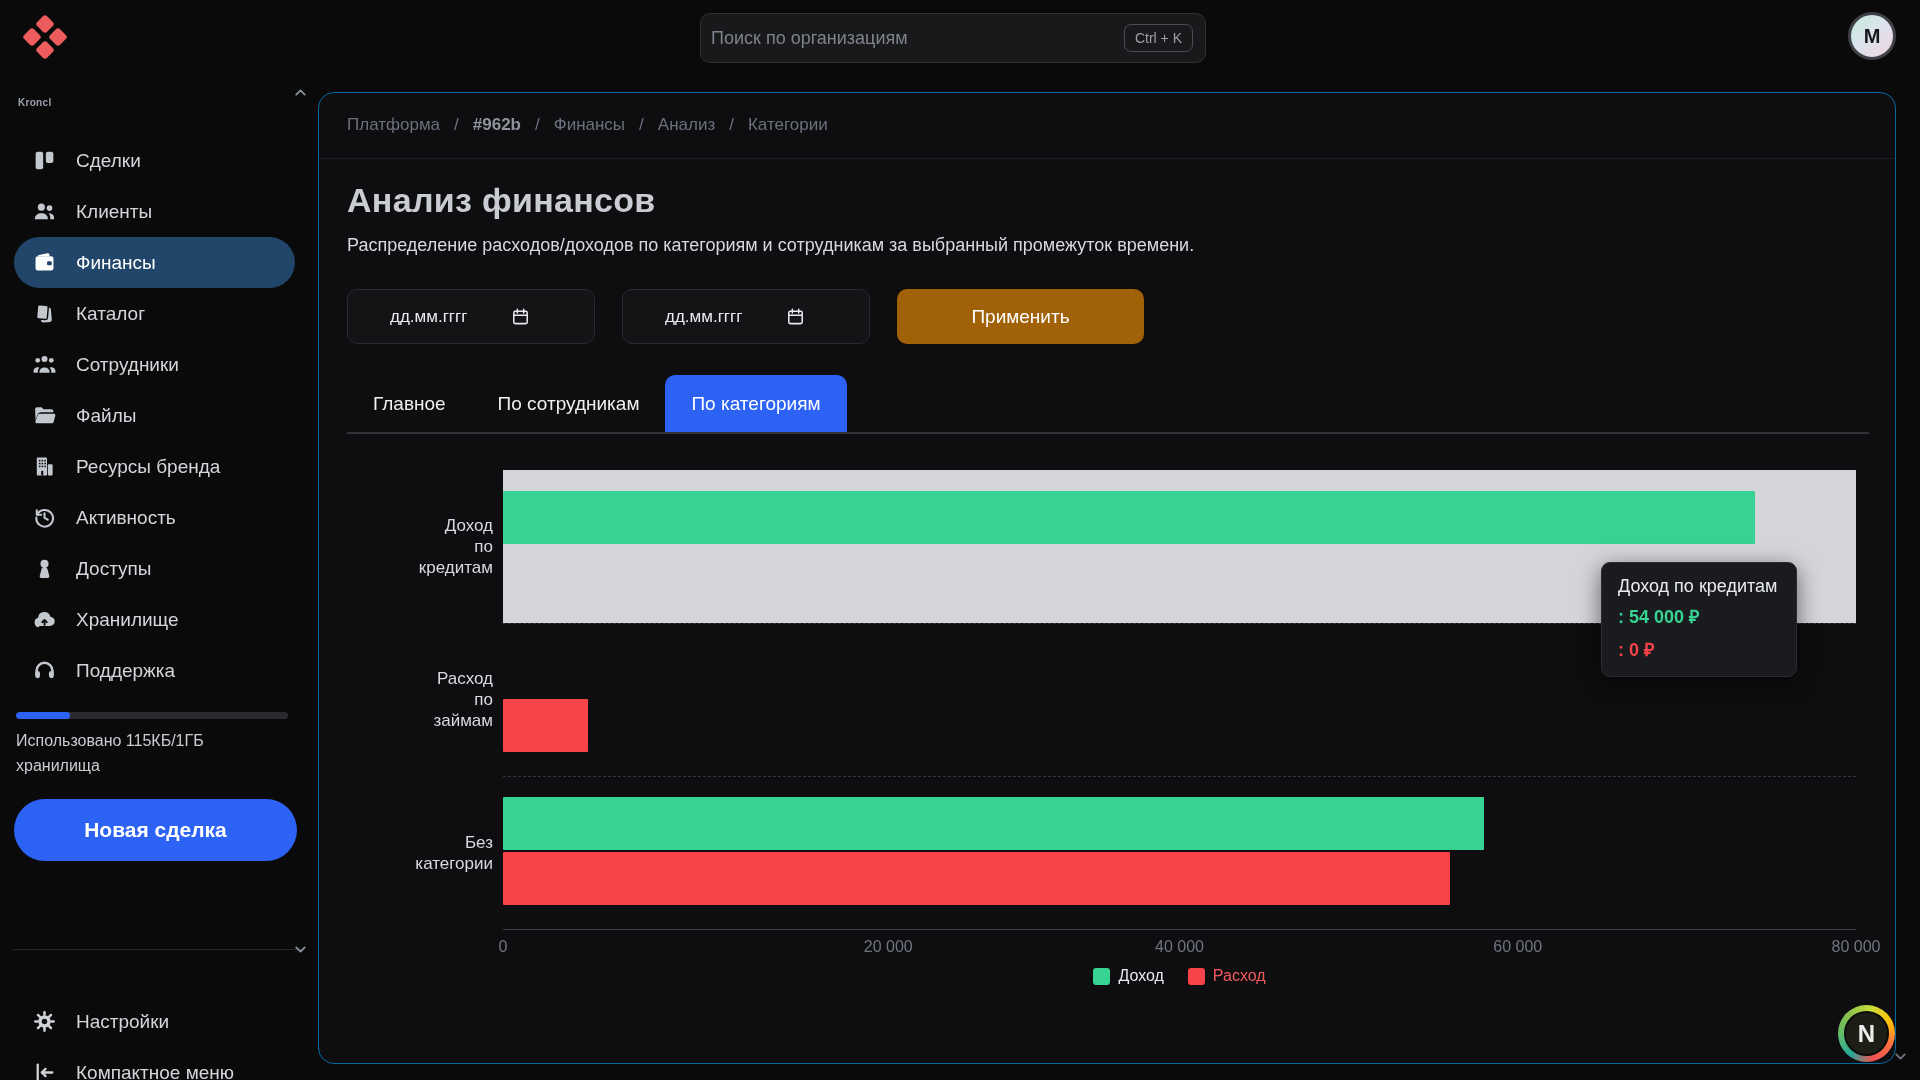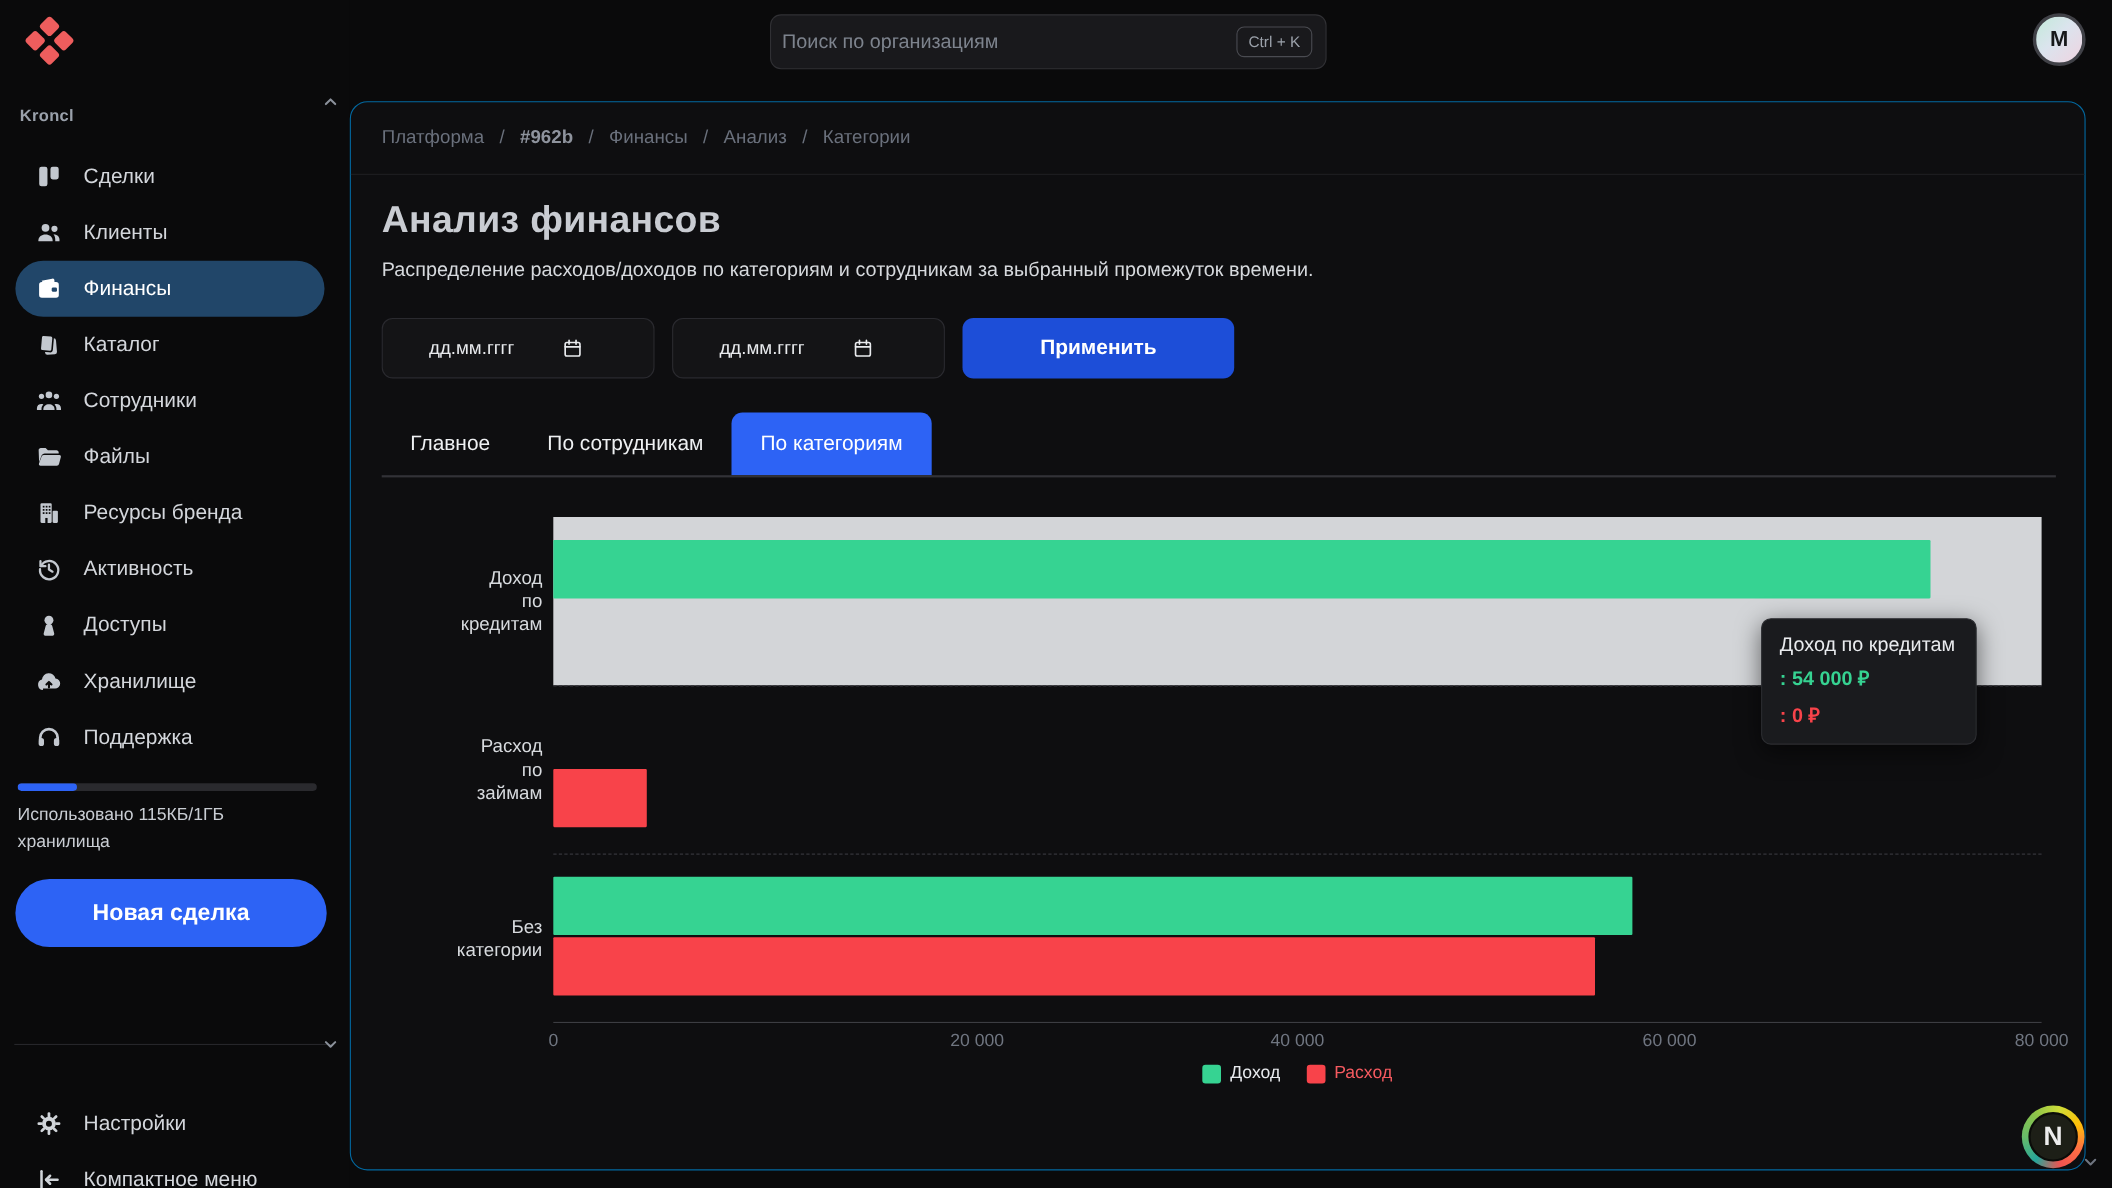--- a/index.html
+++ b/index.html
@@ -6,21 +6,21 @@
   html,body { background:#000; }
   body { font-family:"Liberation Sans", sans-serif; }
   .page { position:relative; width:1920px; height:1080px; background:#0a0a0b; overflow:hidden; }
 
   
   .sidebar { position:absolute; left:0; top:0; width:318px; height:1080px; background:#0a0a0b; }
   .logo { position:absolute; left:24px; top:16px; width:42px; height:42px; }
   .logo span { position:absolute; width:14px; height:14px; background:#ee5d5d; border-radius:3px; transform:rotate(45deg); }
   .logo .d1 { left:14px; top:1px; } .logo .d2 { left:1px; top:14px; }
   .logo .d3 { left:27px; top:14px; } .logo .d4 { left:14px; top:27px; }
-  .brand-label { position:absolute; left:18px; top:97px; font-size:15px; font-weight:700; color:#9aa1ab; letter-spacing:.3px; }
+  .brand-label { position:absolute; left:18px; top:97px; font-size:10px; font-weight:700; color:#9aa1ab; letter-spacing:.3px; }
   .scroll-chevron { position:absolute; right:9px; width:17px; height:17px; color:#8b919b; }
   .scroll-chevron svg { width:100%; height:100%; }
   .chev-up { top:84px; }
   .chev-down { top:941px; }
 
   .nav { position:absolute; left:0; top:135px; width:318px; }
   .nav-item { height:51px; margin:0 23px 0 14px; border-radius:26px; display:flex; align-items:center; padding-left:17px; gap:19px; font-size:19px; color:#d3d6db; cursor:default; }
   .nav-item.active { background:#214669; color:#ffffff; }
   .nav-icon { width:26px; height:26px; display:flex; align-items:center; justify-content:center; color:#c3c8cf; flex:0 0 auto; }
   .nav-item.active .nav-icon { color:#ffffff; }
@@ -45,25 +45,25 @@
 
   
   .panel { position:absolute; left:318px; top:92px; width:1578px; height:972px; background:#0e0e10; border:1px solid #0369a1; border-radius:16px; }
   .breadcrumbs { position:absolute; left:28px; top:0; height:64px; display:flex; align-items:center; gap:14px; font-size:17px; color:#6a707c; }
   .crumb { cursor:pointer; }
   .crumb-strong { color:#8e939d; font-weight:700; }
   .panel-divider1 { position:absolute; left:0; top:65px; width:100%; height:1px; background:#1e1e22; }
   .page-title { position:absolute; left:28px; top:88px; font-size:34px; font-weight:700; color:#c9ccd2; letter-spacing:.3px; }
   .page-subtitle { position:absolute; left:28px; top:142px; font-size:18px; color:#d6d9dd; }
 
-  .filters { position:absolute; left:28px; top:196px; display:flex; gap:16px; }
+  .filters { position:absolute; left:28px; top:196px; display:flex; gap:27px; }
   .date-input { width:248px; height:55px; background:#141416; border:1px solid #2a2a2f; border-radius:10px; display:flex; align-items:center; padding-left:42px; gap:44px; font-size:17px; color:#e9ebee; cursor:text; }
   .cal-icon { width:19px; height:19px; color:#e9ebee; display:flex; }
   .cal-icon svg { width:100%; height:100%; }
-  .apply-btn { width:247px; height:55px; border-radius:10px; background:#1d4ed8; color:#fff; font-size:19px; font-weight:700; display:flex; align-items:center; justify-content:center; cursor:pointer; }
+  .apply-btn { width:247px; height:55px; border-radius:10px; background:#a16207; color:#fff; font-size:19px; font-weight:400; display:flex; align-items:center; justify-content:center; cursor:pointer; }
 
   .tabs { position:absolute; left:28px; top:282px; height:57px; display:flex; }
   .tab { padding:0 26px; display:flex; align-items:center; font-size:19px; color:#eef0f2; cursor:pointer; }
   .tab.active { background:#2d63f5; color:#fff; border-radius:10px 10px 0 0; }
   .panel-divider2 { position:absolute; left:28px; top:339px; width:1522px; height:2px; background:#323237; }
 
   
   .cat-labels { position:absolute; left:0; top:377px; width:174px; height:459px; }
   .cat-label { position:absolute; right:0; width:174px; height:153px; display:flex; flex-direction:column; justify-content:center; text-align:right; font-size:17px; color:#d7dade; line-height:21px; }
   .plot { position:absolute; left:184px; top:377px; width:1353px; height:459px; }

